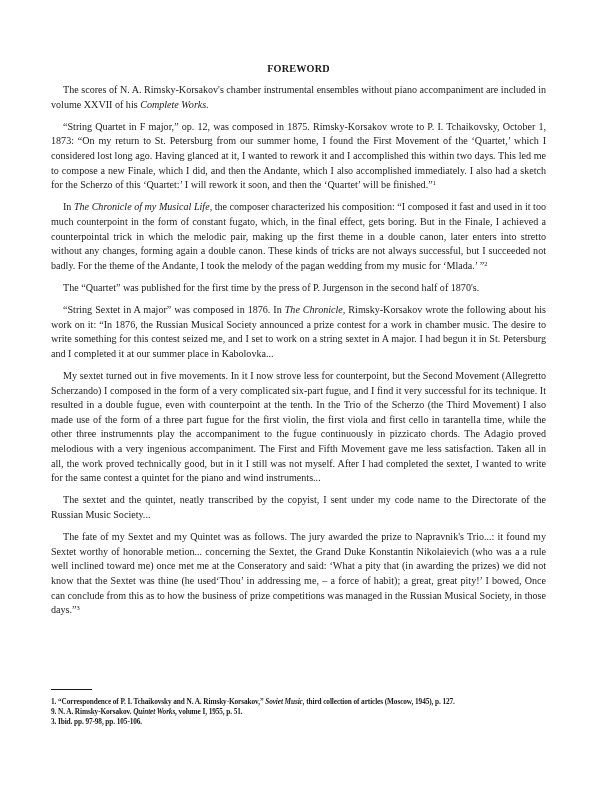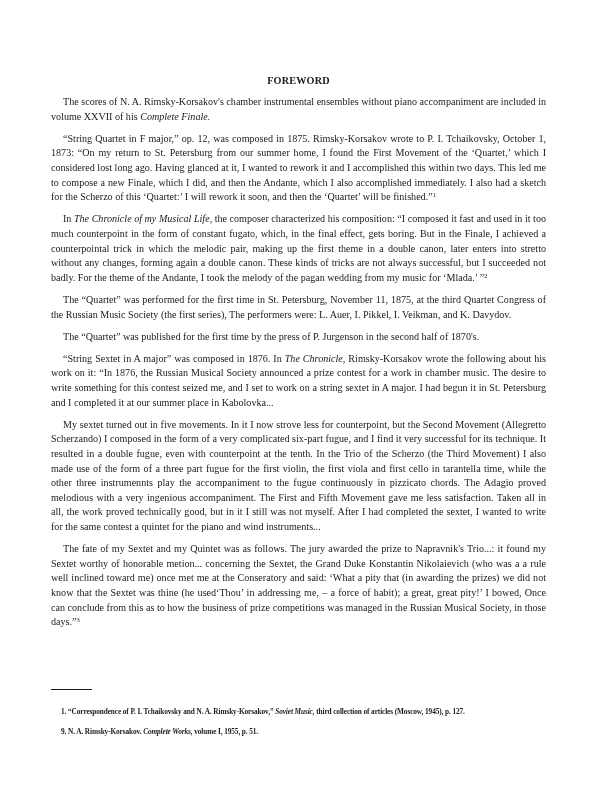--- a/index.html
+++ b/index.html
@@ -19,21 +19,21 @@
     position: absolute;
     left: 51px;
     top: 58px;
     width: 495px;
   }
   .title {
     text-align: center;
     font-weight: bold;
     font-size: 10.2px;
     letter-spacing: 0.2px;
-    margin: 16px 0 7px 0;
+    margin: 4px 0 7px 0;
     line-height: 14px;
   }
   .para {
     font-size: 10.1px;
     line-height: 14.6px;
     text-align: justify;
     text-indent: 12px;
     margin: 0 0 7.6px 0;
   }
   .para i { font-style: italic; }
@@ -53,37 +53,38 @@
   .footnotes {
     position: absolute;
     left: 51px;
     top: 697px;
     width: 495px;
     font-size: 7.3px;
     line-height: 10px;
     font-weight: bold;
     letter-spacing: -0.1px;
   }
-  .footnote { margin: 10px; white-space: nowrap; }
+  .footnote { margin: 0; white-space: nowrap; }
   .footnote i { font-style: italic; }
 </style>
 </head>
 <body>
 
 <div class="page">
   <h1 class="title">FOREWORD</h1>
   <div id="paragraphs">
-      <p class="para"><span>The scores of N. A. Rimsky-Korsakov's chamber instrumental ensembles without piano accompaniment are included in volume XXVII of his </span><i>Complete Finale.</i></p>
+      <p class="para"><span>The scores of N. A. Rimsky-Korsakov's chamber instrumental ensembles without piano accompaniment are included in volume XXVII of his </span><i>Complete Works.</i></p>
       <p class="para"><span>“String Quartet in F major,” op. 12, was composed in 1875. Rimsky-Korsakov wrote to P. I. Tchaikovsky, October 1, 1873: “On my return to St. Petersburg from our summer home, I found the First Movement of the ‘Quartet,’ which I considered lost long ago. Having glanced at it, I wanted to rework it and I accomplished this within two days. This led me to compose a new Finale, which I did, and then the Andante, which I also accomplished immediately. I also had a sketch for the Scherzo of this ‘Quartet:’ I will rework it soon, and then the ‘Quartet’ will be finished.”</span><sup class="fn">1</sup></p>
       <p class="para"><span>In </span><i>The Chronicle of my Musical Life,</i><span> the composer characterized his composition: “I composed it fast and used in it too much counterpoint in the form of constant fugato, which, in the final effect, gets boring. But in the Finale, I achieved a counterpointal trick in which the melodic pair, making up the first theme in a double canon, later enters into stretto without any changes, forming again a double canon. These kinds of tricks are not always successful, but I succeeded not badly. For the theme of the Andante, I took the melody of the pagan wedding from my music for ‘Mlada.’ ”</span><sup class="fn">2</sup></p>
-      <p class="para"><span>The “Quartet” was performed for the first time in St. Petersburg, November 11, 1875, at the third Quartet Congress of the Russian Music Society (the first series), The performers were: L. Auer, I. Pikkel, I. Veikman, and K. Davydov.</span></p>
       <p class="para"><span>The “Quartet” was published for the first time by the press of P. Jurgenson in the second half of 1870's.</span></p>
       <p class="para"><span>“String Sextet in A major” was composed in 1876. In </span><i>The Chronicle,</i><span> Rimsky-Korsakov wrote the following about his work on it: “In 1876, the Russian Musical Society announced a prize contest for a work in chamber music. The desire to write something for this contest seized me, and I set to work on a string sextet in A major. I had begun it in St. Petersburg and I completed it at our summer place in Kabolovka...</span></p>
       <p class="para"><span>My sextet turned out in five movements. In it I now strove less for counterpoint, but the Second Movement (Allegretto Scherzando) I composed in the form of a very complicated six-part fugue, and I find it very successful for its technique. It resulted in a double fugue, even with counterpoint at the tenth. In the Trio of the Scherzo (the Third Movement) I also made use of the form of a three part fugue for the first violin, the first viola and first cello in tarantella time, while the other three instrumennts play the accompaniment to the fugue continuously in pizzicato chords. The Adagio proved melodious with a very ingenious accompaniment. The First and Fifth Movement gave me less satisfaction. Taken all in all, the work proved technically good, but in it I still was not myself. After I had completed the sextet, I wanted to write for the same contest a quintet for the piano and wind instruments...</span></p>
+      <p class="para"><span>The sextet and the quintet, neatly transcribed by the copyist, I sent under my code name to the Directorate of the Russian Music Society...</span></p>
       <p class="para"><span>The fate of my Sextet and my Quintet was as follows. The jury awarded the prize to Napravnik's Trio...: it found my Sextet worthy of honorable metion... concerning the Sextet, the Grand Duke Konstantin Nikolaievich (who was a a rule well inclined toward me) once met me at the Conseratory and said: ‘What a pity that (in awarding the prizes) we did not know that the Sextet was thine (he used‘Thou’ in addressing me, – a force of habit); a great, great pity!’ I bowed, Once can conclude from this as to how the business of prize competitions was managed in the Russian Musical Society, in those days.”</span><sup class="fn">3</sup></p>
     </div>
 </div>
 
 <div class="rule"></div>
 <div class="footnotes" id="footnotes">
     <p class="footnote"><span>1. “Correspondence of P. I. Tchaikovsky and N. A. Rimsky-Korsakov,” </span><i>Soviet Music,</i><span> third collection of articles (Moscow, 1945), p. 127.</span></p>
-    <p class="footnote"><span>9. N. A. Rimsky-Korsakov. </span><i>Complete Works,</i><span> volume I, 1955, p. 51.</span></p>
+    <p class="footnote"><span>9. N. A. Rimsky-Korsakov. </span><i>Quintet Works,</i><span> volume I, 1955, p. 51.</span></p>
+    <p class="footnote"><span>3. Ibid. pp. 97-98, pp. 105-106.</span></p>
   </div>
 
 </body></html>

